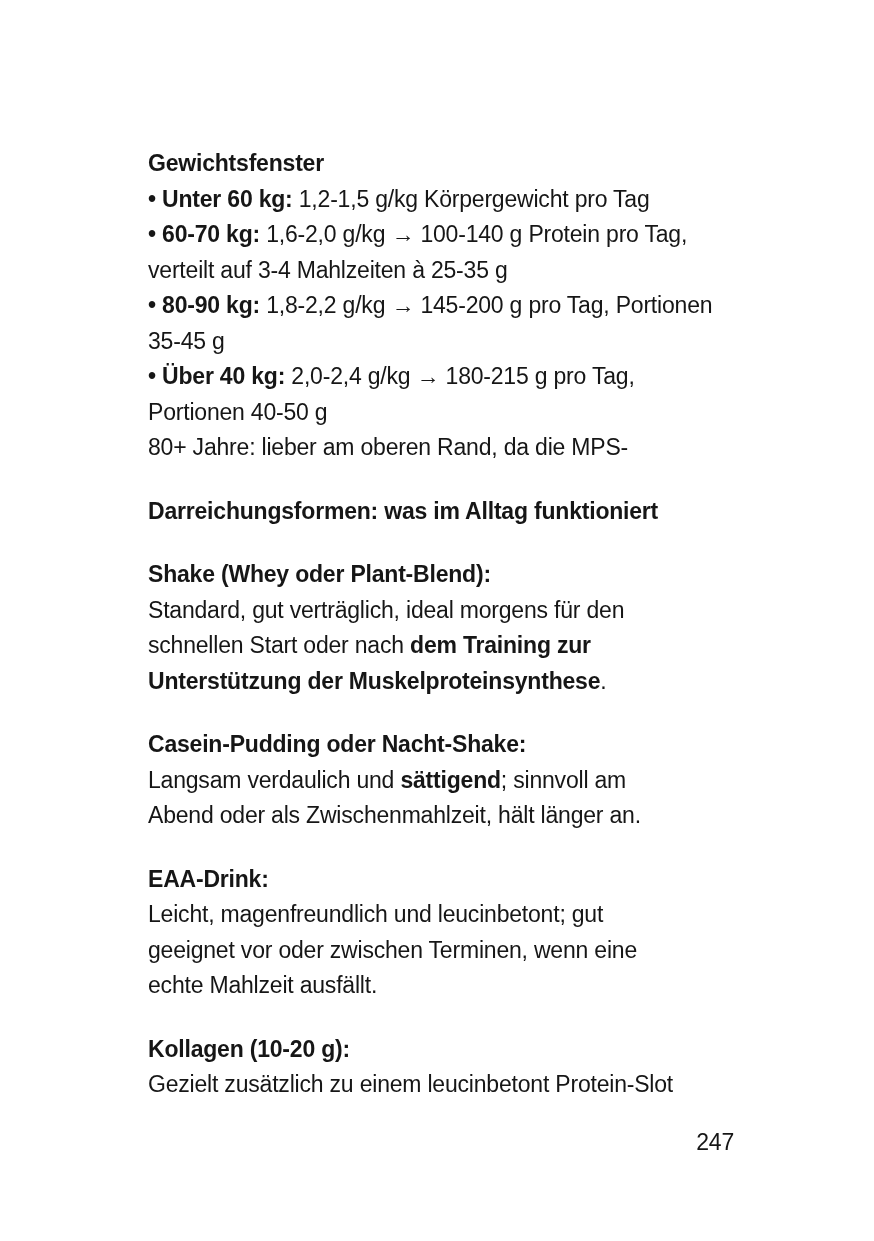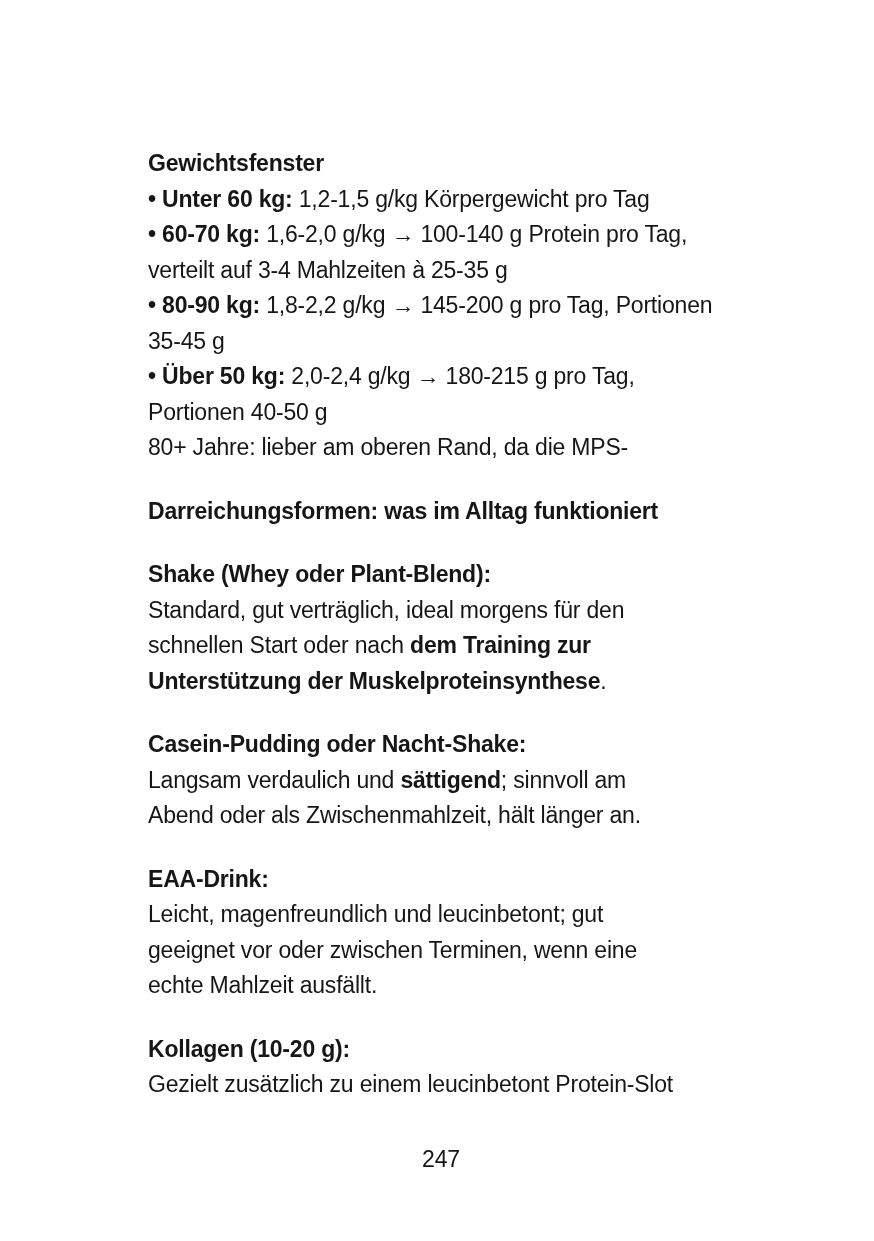--- a/index.html
+++ b/index.html
@@ -30,41 +30,41 @@
   }
   .line {
     white-space: nowrap;
     line-height: 35.5px;
     min-height: 35.5px;
   }
   .b {
     font-weight: 700;
   }
   .page-number {
-    margin-top: 39px;
-    text-align: center;
+    margin-top: 22px;
+    text-align: right;
     font-size: 23px;
     line-height: 35.5px;
     letter-spacing: -0.2px;
     color: #161616;
   }
 </style>
 </head>
 <body>
 
 <div class="page">
   <div class="content">
       <div class="block">
         <div class="line"><span class="b">Gewichtsfenster</span></div>
         <div class="line"><span class="b">• Unter 60 kg:</span><span> 1,2-1,5 g/kg Körpergewicht pro Tag</span></div>
         <div class="line"><span class="b">• 60-70 kg:</span><span> 1,6-2,0 g/kg → 100-140 g Protein pro Tag,</span></div>
         <div class="line"><span>verteilt auf 3-4 Mahlzeiten à 25-35 g</span></div>
         <div class="line"><span class="b">• 80-90 kg:</span><span> 1,8-2,2 g/kg → 145-200 g pro Tag, Portionen</span></div>
         <div class="line"><span>35-45 g</span></div>
-        <div class="line"><span class="b">• Über 50 kg:</span><span> 2,0-2,4 g/kg → 180-215 g pro Tag,</span></div>
+        <div class="line"><span class="b">• Über 40 kg:</span><span> 2,0-2,4 g/kg → 180-215 g pro Tag,</span></div>
         <div class="line"><span>Portionen 40-50 g</span></div>
         <div class="line"><span>80+ Jahre: lieber am oberen Rand, da die MPS-</span></div>
       </div>
       <div class="block">
         <div class="line"><span class="b">Darreichungsformen: was im Alltag funktioniert</span></div>
       </div>
       <div class="block">
         <div class="line"><span class="b">Shake (Whey oder Plant-Blend):</span></div>
         <div class="line"><span>Standard, gut verträglich, ideal morgens für den</span></div>
         <div class="line"><span>schnellen Start oder nach </span><span class="b">dem Training zur</span></div>

